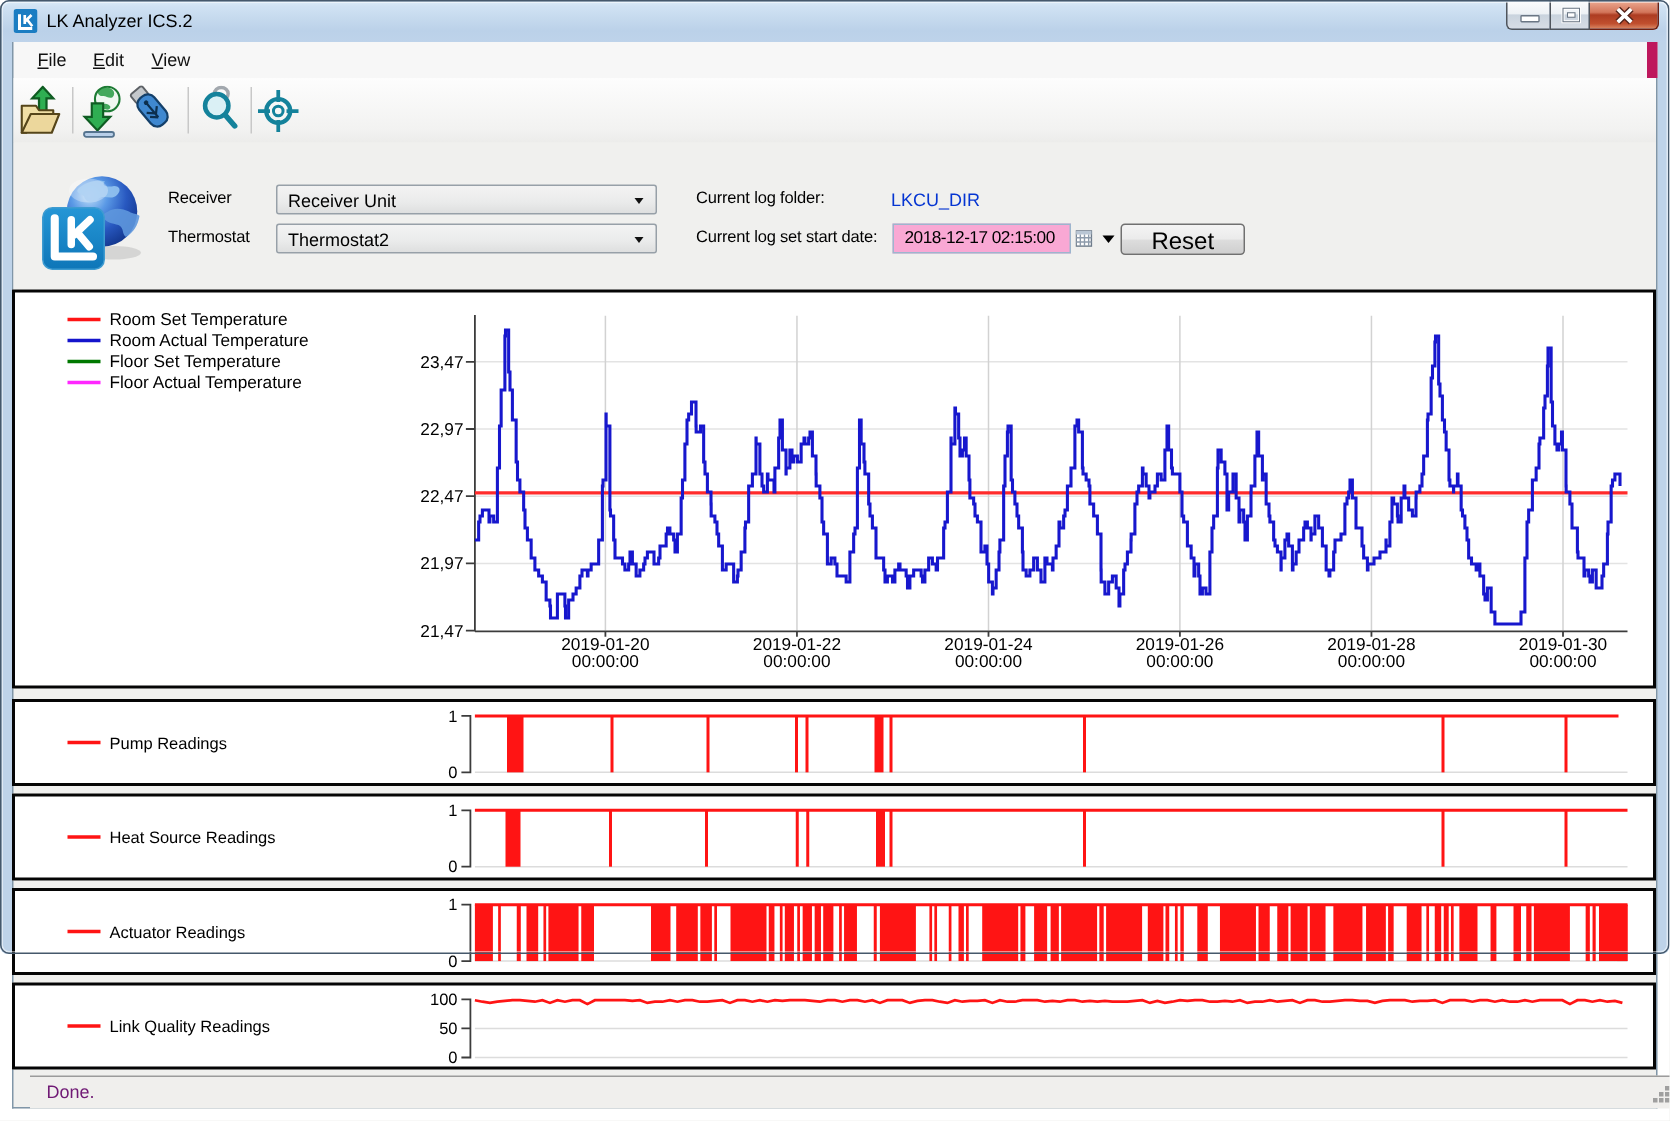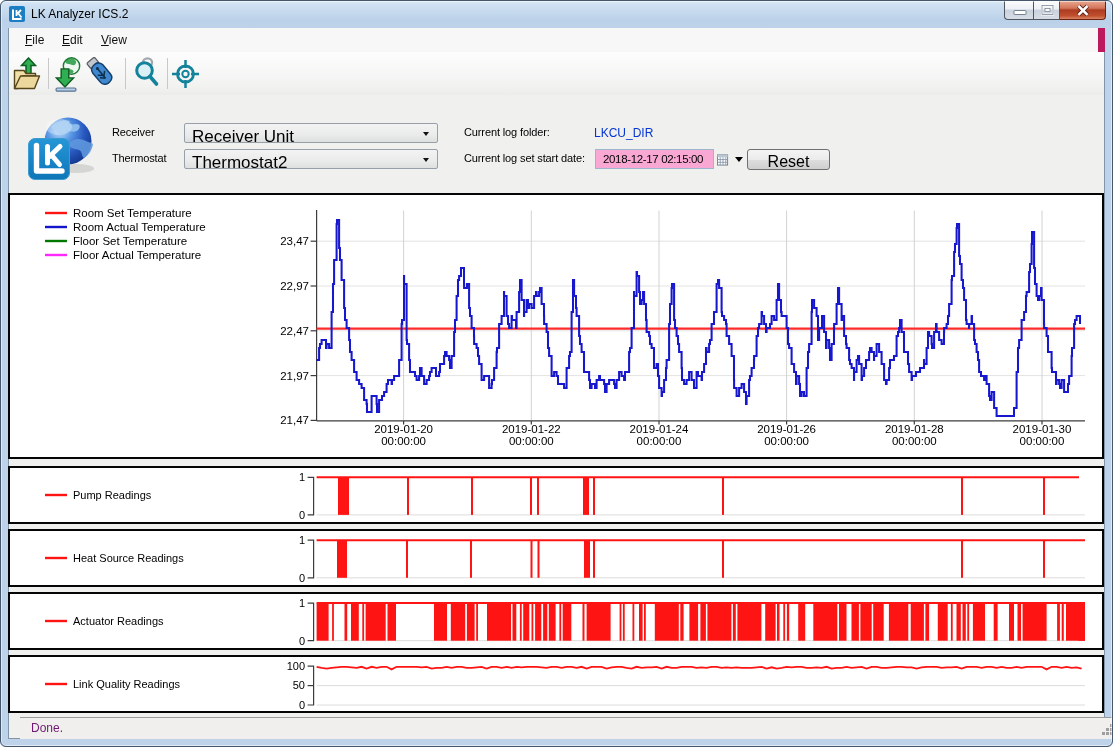--- a/index.html
+++ b/index.html
@@ -1,36 +1,36 @@
 <!DOCTYPE html>
 <html><head><meta charset="utf-8"><style>
 * {margin:0;padding:0;box-sizing:border-box}
 html,body {width:1113px;height:747px;overflow:hidden;font-family:"Liberation Sans",sans-serif}
-#win {position:relative;width:1113px;height:747px;background:#bed3e9;border-radius:6px 6px 5px 5px}
+#win {position:relative;width:1113px;height:636px;background:#bed3e9;border-radius:6px 6px 5px 5px}
 #frame {position:absolute;inset:0;border:1px solid #45586b;border-radius:6px;box-shadow:inset 0 0 0 1px rgba(255,255,255,0.5);pointer-events:none}
 #titlebar {position:absolute;left:1px;top:1px;right:1px;height:27px;border-radius:5px 5px 0 0;
  background:linear-gradient(180deg,#daeaf8 0%,#d0e2f3 12%,#c6daee 40%,#bbd1e9 72%,#bed3ea 100%)}
 #appicon {position:absolute;left:9px;top:6px}
 #title {position:absolute;left:31px;top:7px;font-size:12px;color:#000}
 #client {position:absolute;left:8px;top:28px;width:1097px;height:711px;background:#f0f0ee;border:1px solid #8096a8;border-top:none}
 #menubar {position:absolute;left:8px;top:28px;width:1097px;height:24px;background:#f7f7f7;border-left:1px solid #8096a8;border-right:7px solid #be185d}
 .menu {position:absolute;top:5px;font-size:12px;color:#111}
 .menu u {text-decoration:underline}
 #toolbar {position:absolute;left:9px;top:52px;width:1095px;height:43px;background:linear-gradient(180deg,#fdfdfd,#f2f2f1 80%,#ececea)}
 .tsep {position:absolute;top:6px;width:1px;height:31px;background:#c8c8c8}
 .ticon {position:absolute;top:5px}
 #winbtns {position:absolute;top:1px;right:7px;width:102px;height:19px;display:flex}
 .wb {height:19px;border:1px solid #50555c;border-top:none;background:linear-gradient(180deg,#fbfcfd 0%,#edf1f5 45%,#c9d3de 50%,#d7dde5 100%)}
 .wb.min {width:29px;border-radius:0 0 0 4px;border-right:none}
 .wb.max {width:27px}
 .wb.cls {width:46px;border-radius:0 0 4px 0;border-left:none;background:linear-gradient(180deg,#eba78f 0%,#d2755a 40%,#ad3c21 50%,#c04f2e 82%,#d98663 100%);border-color:#6e2012}
 #controls {position:absolute;left:9px;top:95px;width:1095px;height:98px;background:#f0f0ee}
 label.ui {position:absolute;font-size:11px;letter-spacing:-0.12px;color:#000}
 .combo {position:absolute;left:175px;width:254px;height:20px;border:1px solid #97a0a8;border-radius:2px;
- background:linear-gradient(180deg,#f3f3f3,#eaebeb 60%,#dedfdf);font-size:17px;color:#000;padding:3px 0 0 7px}
+ background:linear-gradient(180deg,#f3f3f3,#eaebeb 60%,#dedfdf);font-size:12px;color:#000;padding:3px 0 0 7px}
 .combo:after {content:"";position:absolute;right:8px;top:8px;border:3.5px solid transparent;border-top:4.5px solid #111}
 .datebox {position:absolute;left:586px;top:54px;width:119px;height:20px;background:#f9a8d4;border:1px solid #9db6ce;font-size:11.5px;letter-spacing:-0.35px;padding:3px 0 0 7px;color:#000}
 .resetbtn {position:absolute;left:738px;top:54px;width:83px;height:21px;border:1px solid #707070;border-radius:3px;
  background:linear-gradient(180deg,#f4f4f4,#ebebeb 50%,#dddddd 52%,#cfcfcf);font-size:16px;text-align:center;padding-top:3px}
 a.lnk {font-size:12px;color:#0535d2;}
 .p {position:absolute;background:#fff;border:2px solid #050505}
 #statusbar {position:absolute;left:20px;top:717px;width:1097px;height:22px;background:#f0efed;border-top:1px solid #9b9b9b;font-size:12px;color:#701a75;padding:3px 0 0 11px}
 #grip {position:absolute;right:3px;bottom:3px;width:13px;height:13px}
 </style></head><body>
 <div id="win">

